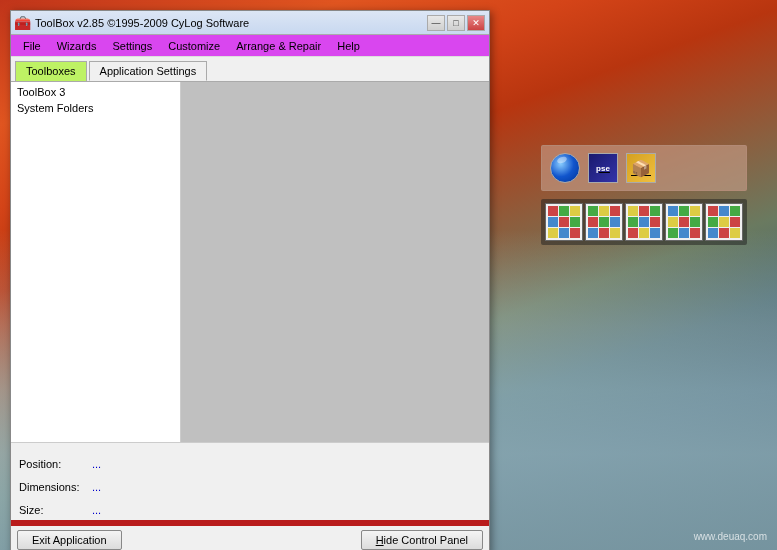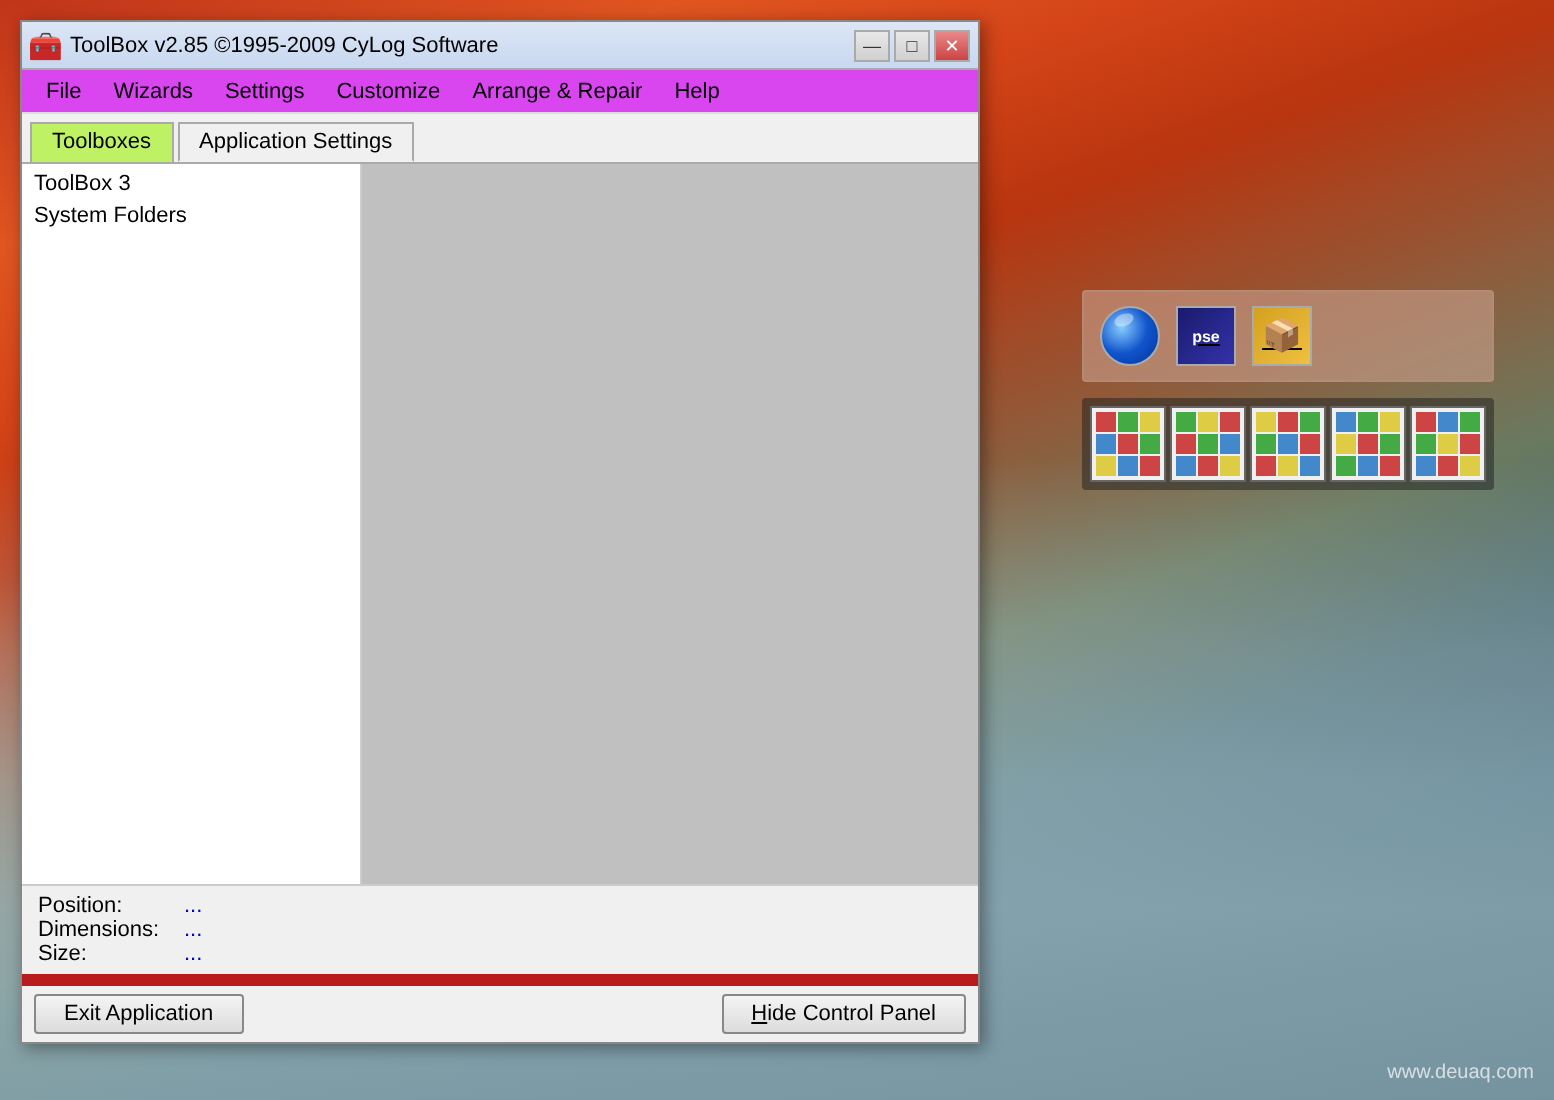--- a/index.html
+++ b/index.html
@@ -301,20 +301,21 @@
       padding: 4px 8px;
       font-size: 11px;
       border-top: 1px solid #ccc;
       background: #f0f0f0;
       color: #000;
     }
 
     .status-row {
       display: flex;
       gap: 8px;
+      margin-top: 11px;
     }
 
     .status-label {
       color: #000;
       min-width: 65px;
     }
 
     .status-value {
       color: #0000cc;
     }

